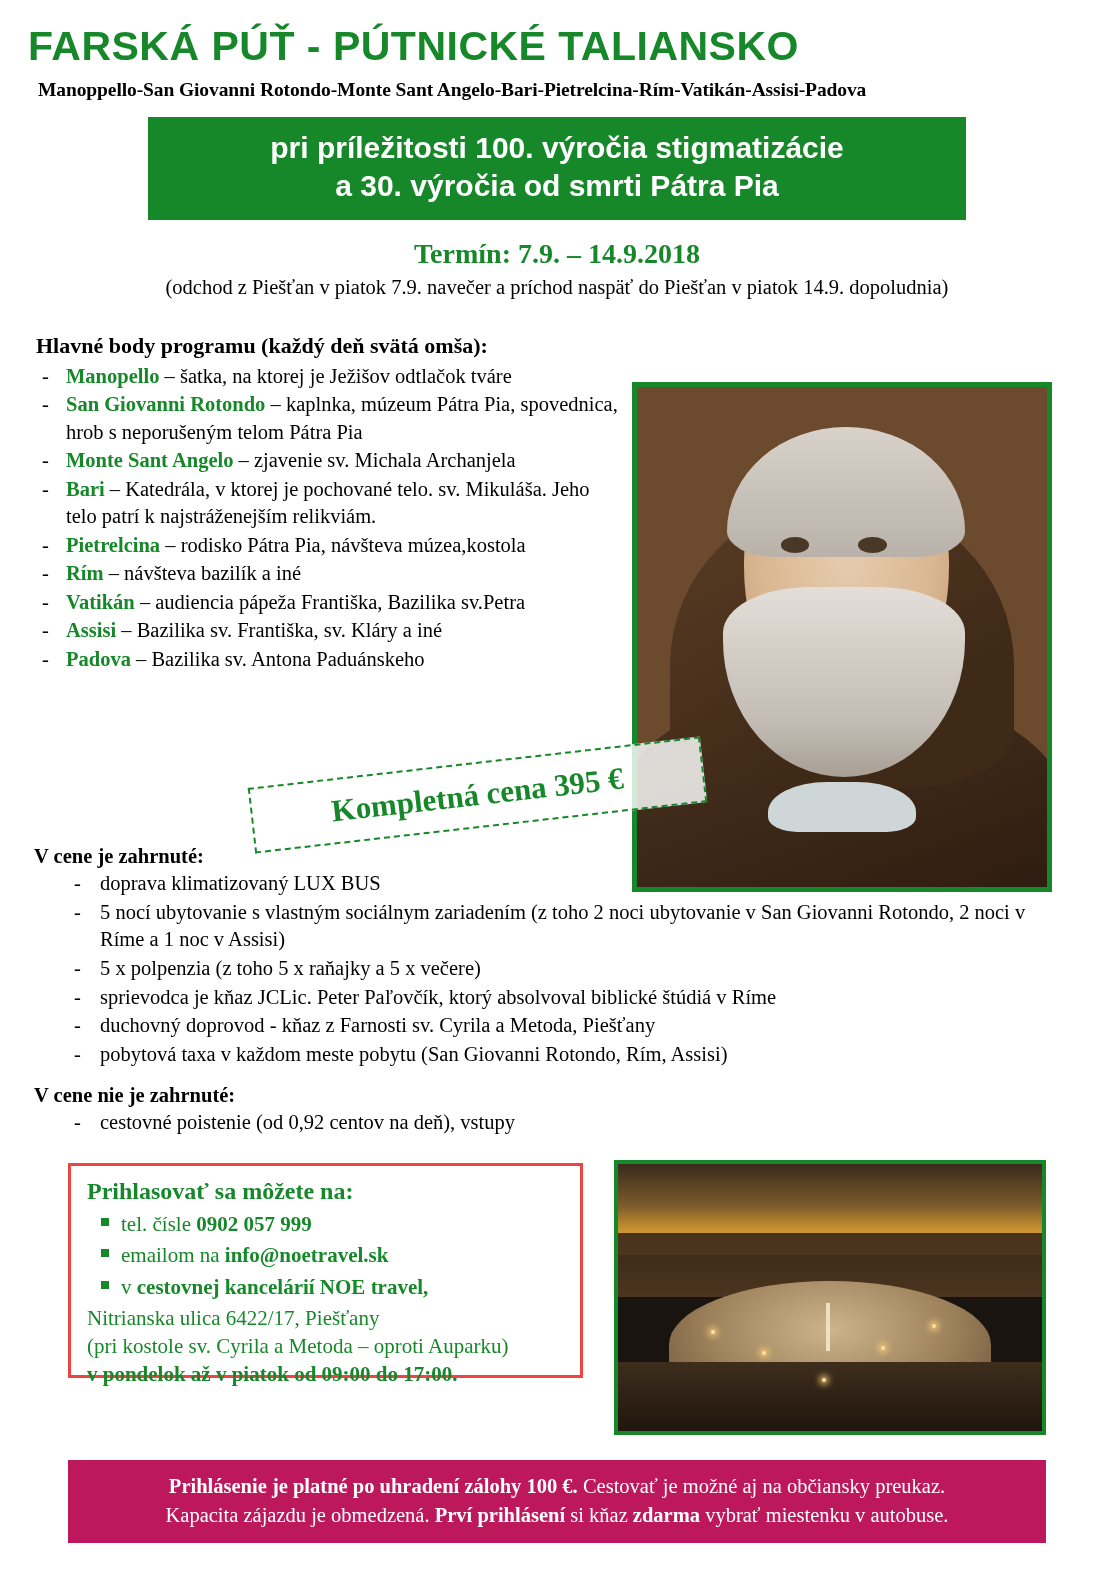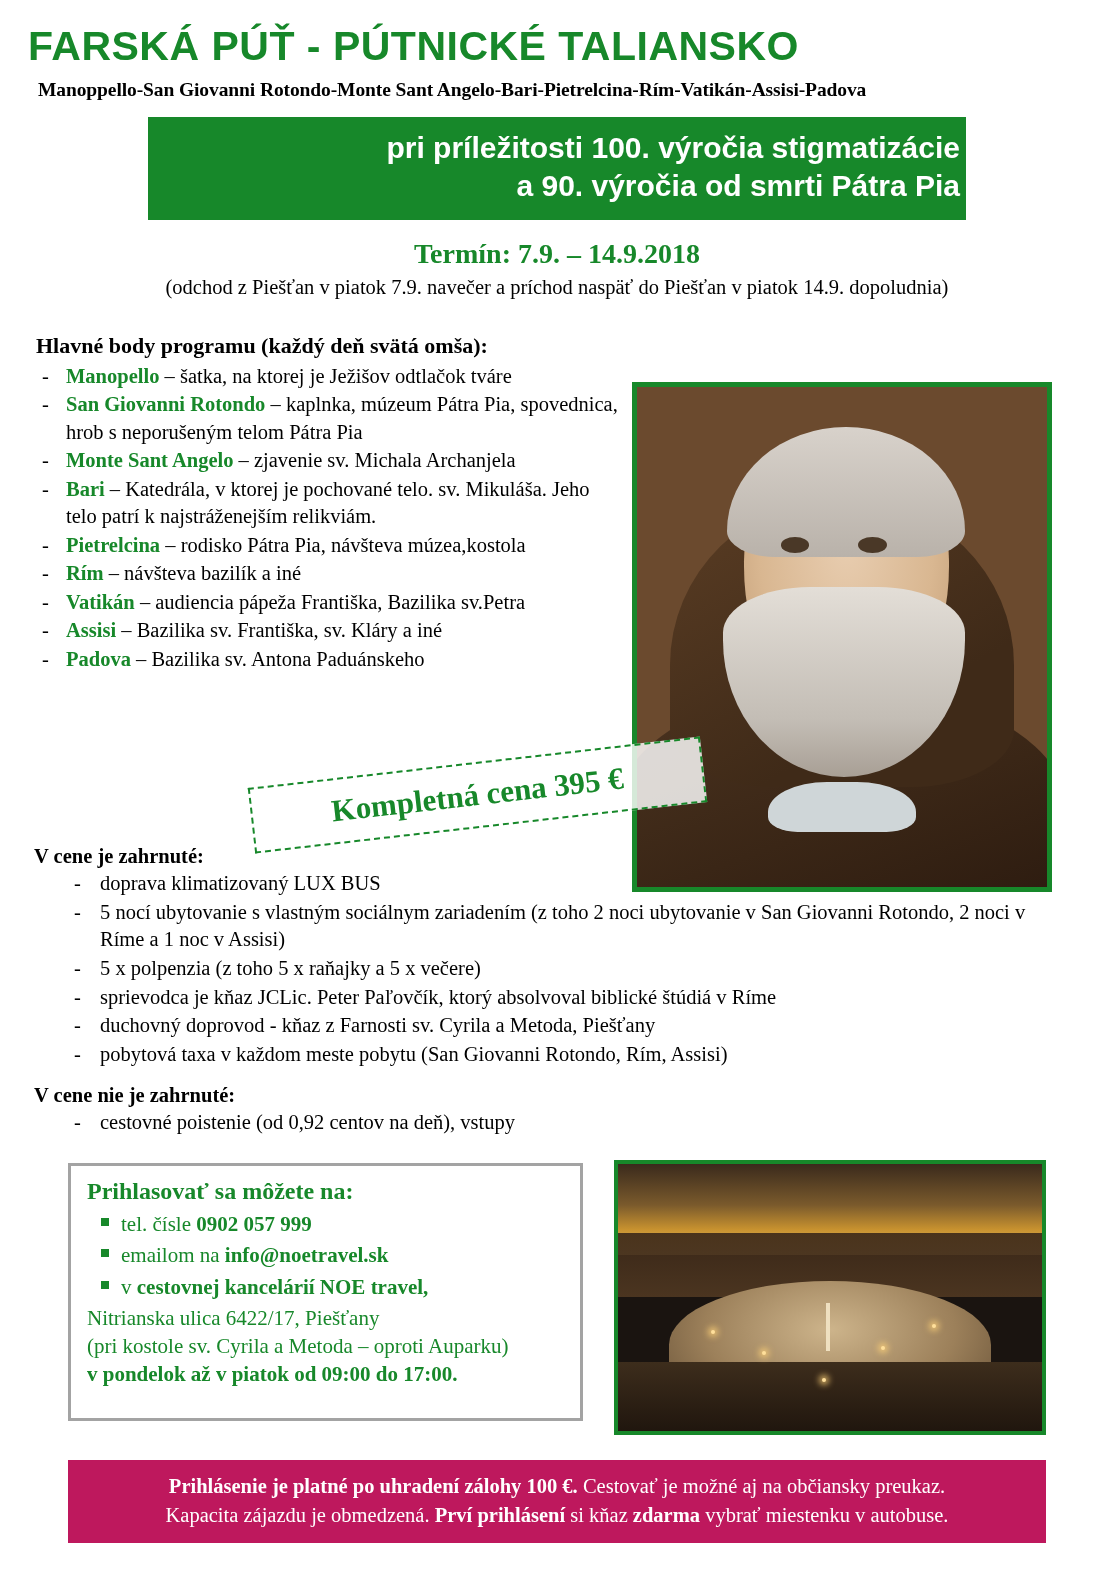--- a/index.html
+++ b/index.html
@@ -41,21 +41,21 @@
     letter-spacing: -0.1px;
   }
   .green-banner {
     margin: 16px auto 16px auto;
     width: 818px;
     background: #17882a;
     color: #ffffff;
     font-family: "Liberation Sans", sans-serif;
     font-weight: bold;
     font-size: 30px;
-    text-align: right;
+    text-align: center;
     padding: 12px 6px 14px 6px;
     line-height: 1.28;
     box-sizing: border-box;
   }
   .termin {
     text-align: center;
     color: #17882a;
     font-family: "Liberation Serif", serif;
     font-weight: bold;
     font-size: 28px;
@@ -213,22 +213,22 @@
   .incl-list li .dash {
     position: absolute;
     left: 74px;
     top: 0;
   }
   .contact-box {
     position: absolute;
     left: 68px;
     top: 1163px;
     width: 515px;
-    height: 258px;
-    border: 3px solid #a3a3a3;
+    height: 215px;
+    border: 3px solid #ef4444;
     box-sizing: border-box;
     padding: 12px 16px 10px 16px;
     color: #17882a;
     font-size: 21px;
   }
   .contact-box .ch {
     font-weight: bold;
     font-size: 24px;
     margin-bottom: 6px;
   }
@@ -321,21 +321,21 @@
 </head>
 <body>
 
 <div class="page">
 
   <div class="title">FARSKÁ PÚŤ  -  PÚTNICKÉ TALIANSKO</div>
   <div class="subtitle">Manoppello-San Giovanni Rotondo-Monte Sant Angelo-Bari-Pietrelcina-Rím-Vatikán-Assisi-Padova</div>
 
   <div class="green-banner">
     <div>pri príležitosti 100. výročia stigmatizácie</div>
-    <div>a 90. výročia od smrti Pátra Pia</div>
+    <div>a 30. výročia od smrti Pátra Pia</div>
   </div>
 
   <div class="termin">Termín: 7.9. – 14.9.2018</div>
   <div class="termin-note">(odchod z Piešťan v piatok 7.9. navečer a príchod naspäť do Piešťan v piatok 14.9. dopoludnia)</div>
 
   <div class="program-head">Hlavné body programu (každý deň svätá omša):</div>
   <ul class="program-list">
     <li><span class="dash">-</span><span class="place">Manopello</span><span> – šatka, na ktorej je Ježišov odtlačok tváre</span></li>
     <li><span class="dash">-</span><span class="place">San Giovanni Rotondo</span><span> – kaplnka, múzeum Pátra Pia, spovednica, hrob s  neporušeným telom Pátra Pia</span></li>
     <li><span class="dash">-</span><span class="place">Monte Sant Angelo</span><span> – zjavenie sv. Michala Archanjela</span></li>

